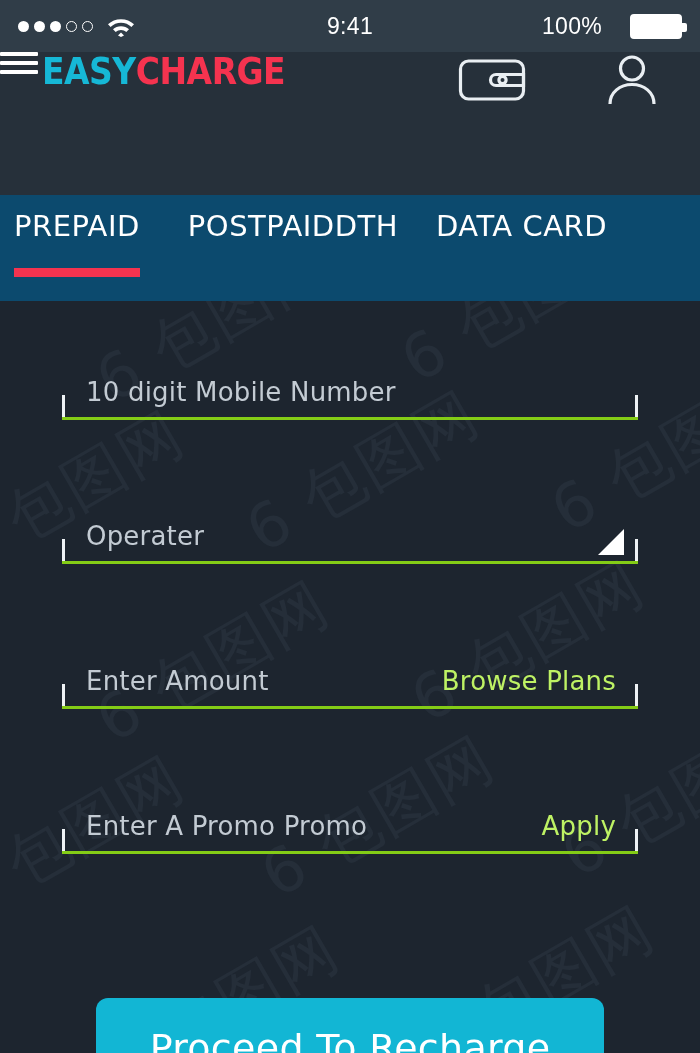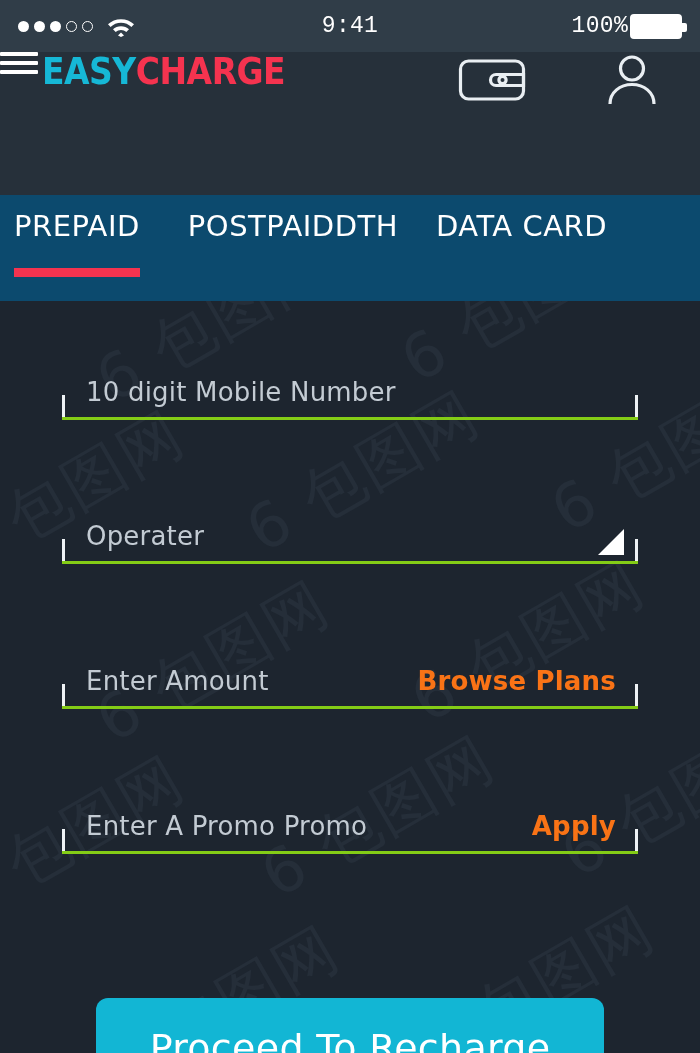--- a/index.html
+++ b/index.html
@@ -39,39 +39,38 @@
   
   .statusbar{
     position:relative;
     z-index:5;
     height:52px;
     background:#303d48;
     display:flex;
     align-items:center;
     padding:16px 18px;
     color:#ffffff;
-    font-family:Liberation Mono, monospace;
   }
   .sb-left{ display:flex; align-items:center; gap:9px; flex:1; }
   .dots{ display:flex; align-items:center; gap:5px; }
   .dot{ width:11px; height:11px; border-radius:50%; background:#ffffff; }
   .dot.empty{ background:transparent; border:1.6px solid #ffffff; }
   .wifi{ width:30px; height:22px; position:relative; margin-left:4px; }
   .sb-center{
     flex:0 0 auto;
     font-size:23px;
     font-weight:400;
     letter-spacing:.3px;
   }
   .sb-right{
     flex:1;
     display:flex;
     align-items:center;
     justify-content:flex-end;
-    gap:2px;
+    gap:28px;
   }
   .pct{ font-size:23px; letter-spacing:.3px; }
   .battery{
     width:52px; height:25px;
     border:2.5px solid #ffffff;
     border-radius:4px;
     position:relative;
     background:#ffffff;
   }
   .battery::after{
@@ -184,28 +183,27 @@
   .field .ph{
     color:#c3cbd3;
     font-size:26px;
     font-weight:400;
     font-family:"DejaVu Sans", sans-serif;
     padding-left:24px;
     padding-bottom:10px;
     letter-spacing:.2px;
   }
   .field .action{
-    color:#f97316;
+    color:#bef264;
     font-size:26px;
     font-family:"DejaVu Sans", sans-serif;
     padding-right:22px;
     padding-bottom:10px;
     cursor:pointer;
     letter-spacing:.2px;
-    font-weight:bold;
   }
   .caret{
     width:0; height:0;
     margin-right:14px;
     margin-bottom:6px;
     border-left:26px solid transparent;
     border-bottom:26px solid #ffffff;
     cursor:pointer;
   }
 

